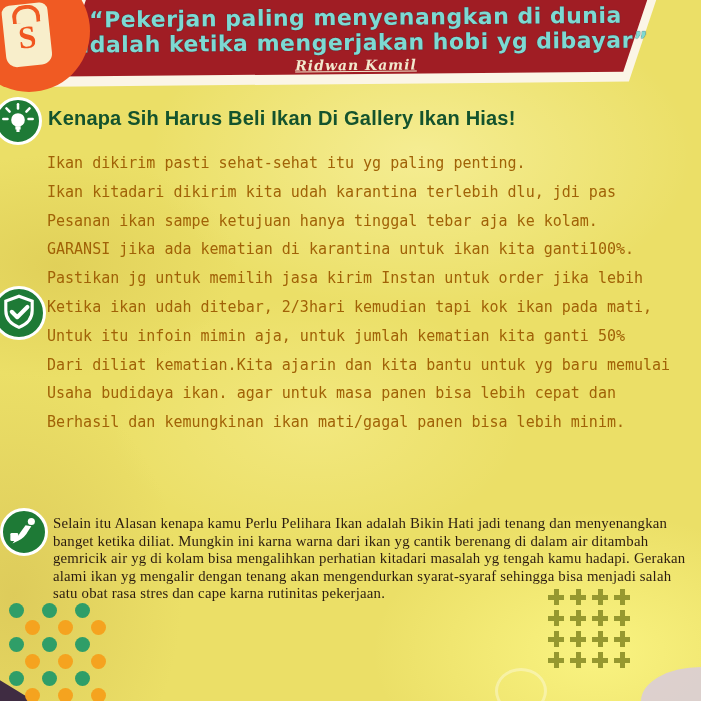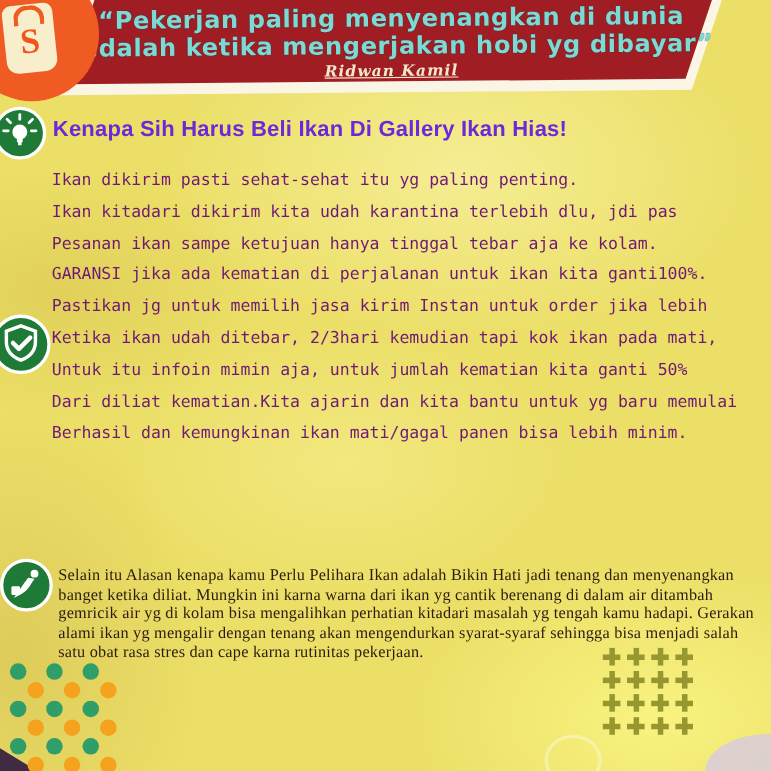--- a/index.html
+++ b/index.html
@@ -60,30 +60,30 @@
     position:absolute;border-radius:50%;background:#1e7a36;
     border:3px solid #fff;box-sizing:border-box;z-index:5;
   }
   .icon-circle svg{display:block;width:100%;height:100%;}
   #bulb{left:-6px;top:97px;width:48px;height:48px;}
   #shield{left:-8px;top:286px;width:54px;height:54px;}
   #runner{left:0px;top:508px;width:48px;height:48px;}
   
   .heading{
     position:absolute;left:48px;top:107px;width:620px;
-    color:#6d28d9;font-weight:bold;font-size:20px;
+    color:#14532d;font-weight:bold;font-size:20px;
     font-family:"Liberation Sans",sans-serif;letter-spacing:.2px;
   }
   
   .body-block{
     position:absolute;left:47px;top:149px;width:650px;z-index:1;
   }
   .body-line{
     font-family:"DejaVu Sans Mono",monospace;font-size:15px;
-    color:#701a75;line-height:28.8px;white-space:nowrap;letter-spacing:0px;
+    color:#a16207;line-height:28.8px;white-space:nowrap;letter-spacing:0px;
   }
   
   .footer-text{
     position:absolute;left:53px;top:515px;width:645px;
     font-family:Liberation Serif, serif;font-size:14.8px;line-height:17.6px;
     color:#2b1c10;letter-spacing:.2px;
   }
   
   .dot-grid{position:absolute;left:9px;top:603px;width:125px;height:100px;z-index:2;}
   .dot{position:absolute;width:15px;height:15px;border-radius:50%;}
@@ -140,25 +140,26 @@
     <circle cx="20" cy="19" r="6.5" fill="#fff"></circle>
     <path d="M17.5 25 h5 v3 h-5 z M18.5 28 h3 v2.5 h-3 z" fill="#fff"></path>
   </svg>
 </div>
 <div class="heading">Kenapa Sih Harus Beli Ikan Di Gallery Ikan Hias!</div>
 
 <div class="body-block">
   <div class="body-line">Ikan dikirim pasti sehat-sehat itu yg paling penting.</div>
   <div class="body-line">Ikan kitadari dikirim kita udah karantina terlebih dlu, jdi pas</div>
   <div class="body-line">Pesanan ikan sampe ketujuan hanya tinggal tebar aja ke kolam.</div>
-  <div class="body-line">GARANSI jika ada kematian di perjalanan untuk ikan kita ganti100%.</div>
+  <div class="body-line">GARANSI jika ada kematian di karantina untuk ikan kita ganti100%.</div>
   <div class="body-line">Pastikan jg untuk memilih jasa kirim Instan untuk order jika lebih</div>
   <div class="body-line">Ketika ikan udah ditebar, 2/3hari kemudian tapi kok ikan pada mati,</div>
   <div class="body-line">Untuk itu infoin mimin aja, untuk jumlah kematian kita ganti 50%</div>
   <div class="body-line">Dari diliat kematian.Kita ajarin dan kita bantu untuk yg baru memulai</div>
+  <div class="body-line">Usaha budidaya ikan. agar untuk masa panen bisa lebih cepat dan</div>
   <div class="body-line">Berhasil dan kemungkinan ikan mati/gagal panen bisa lebih minim.</div>
 </div>
 
 <div class="icon-circle" id="shield">
   <svg viewBox="0 0 40 40">
     <path d="M20 6 l11 4 v8 c0 7 -4.5 11.5 -11 14 c-6.5 -2.5 -11 -7 -11 -14 v-8 z" fill="none" stroke="#fff" stroke-width="2.6"></path>
     <path d="M14 19 l4.5 4.5 L27 15" fill="none" stroke="#fff" stroke-width="3.4" stroke-linecap="round" stroke-linejoin="round"></path>
   </svg>
 </div>
 

